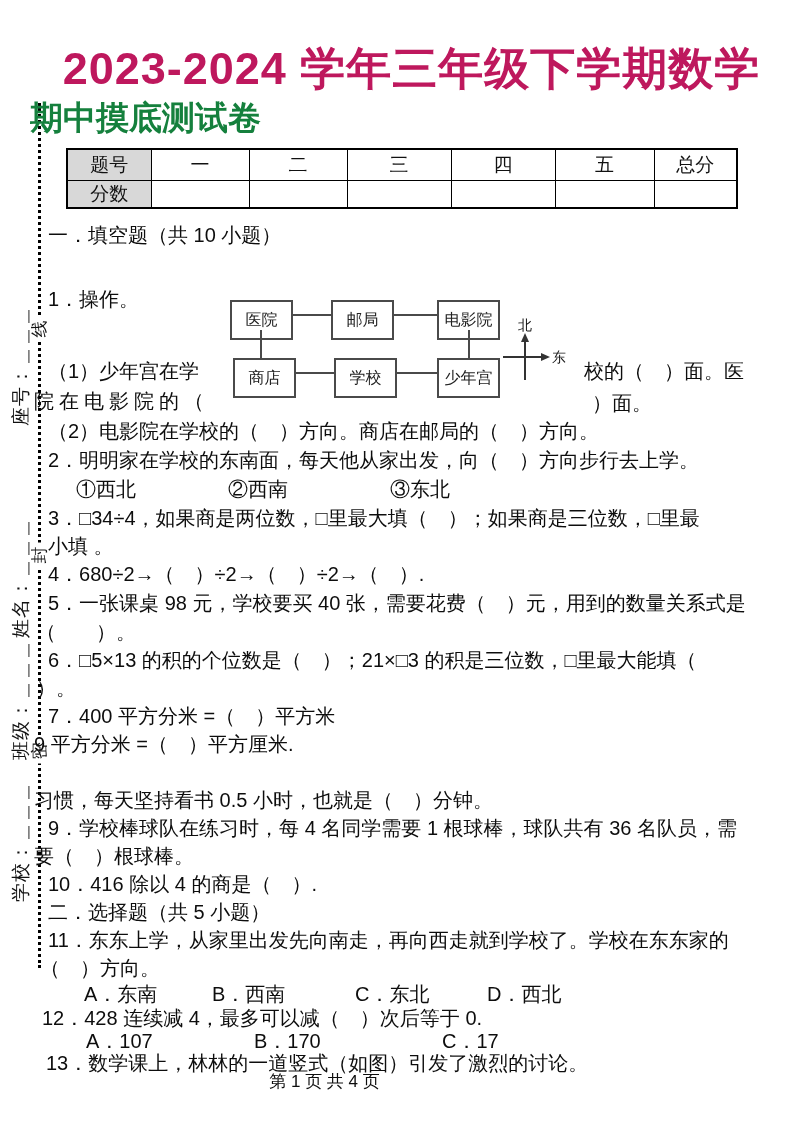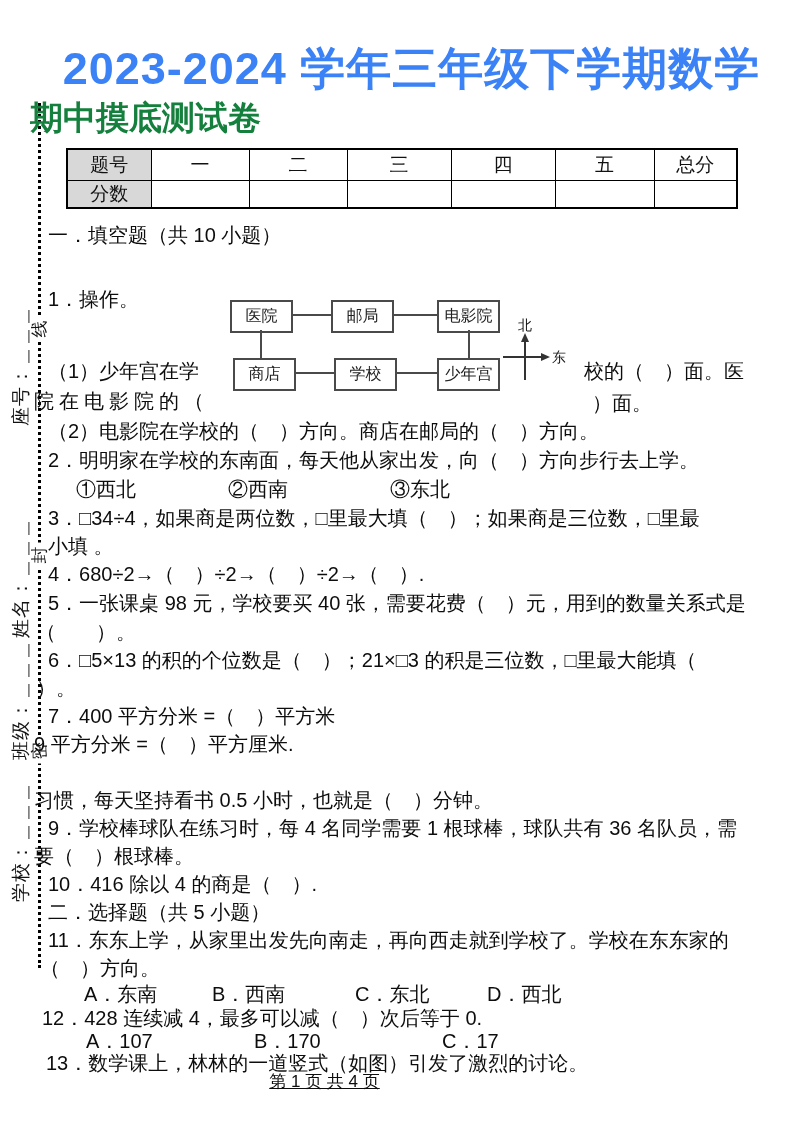--- a/index.html
+++ b/index.html
@@ -3,21 +3,21 @@
 <meta charset="utf-8">
 <style>
   * { margin:0; padding:0; box-sizing:border-box; }
   html,body { background:#ffffff; }
   .page {
     position:relative; width:793px; height:1122px; background:#ffffff;
     font-family:"Liberation Sans", sans-serif; color:#0d0d0d; overflow:hidden;
   }
   .title {
     position:absolute; left:30px; top:44px; width:763px; text-align:center;
-    font-size:45px; font-weight:bold; letter-spacing:1px; color:#3b82f6;
+    font-size:45px; font-weight:bold; letter-spacing:1px; color:#be185d;
     white-space:nowrap; line-height:50px;
   }
   .subtitle {
     position:absolute; left:30px; top:99px; width:763px; text-align:left;
     font-size:33px; font-weight:bold; color:#15803d; line-height:38px;
   }
   table.score-table {
     position:absolute; left:66px; top:148px; border-collapse:collapse;
     border:2px solid #000; font-family:"Liberation Serif", serif;
   }
@@ -26,21 +26,21 @@
   }
   table.score-table tr.r1 td { height:31px; }
   table.score-table tr.r2 td { height:26px; }
   td.hdr { background:#d8d8d8; }
   .line {
     position:absolute; font-size:20px; line-height:26px; white-space:nowrap;
     color:#0d0d0d;
   }
   .ls { letter-spacing:5px; }
   .box {
-    position:absolute; width:63px; height:33px; border:2px solid #4a4a4a;
+    position:absolute; width:63px; height:40px; border:2px solid #4a4a4a;
     display:flex; align-items:center; justify-content:center;
     font-family:"Liberation Serif", serif; font-size:16px; color:#222;
     white-space:nowrap;
   }
   .hl { position:absolute; height:2px; background:#4a4a4a; }
   .vl { position:absolute; width:2px; background:#4a4a4a; }
   .compass-label {
     position:absolute; font-size:14px; color:#111;
     font-family:"Liberation Serif", serif;
   }
@@ -63,21 +63,21 @@
     text-align:center; font-size:17px; line-height:22px; color:#111;
     transform:rotate(-90deg); font-family:"Liberation Serif", serif;
   }
   .mlabel {
     position:absolute; left:-54px; width:150px; height:22px; text-align:center;
     font-size:19px; line-height:22px; color:#111; transform:rotate(-90deg);
     font-family:"Liberation Serif", serif; letter-spacing:1px; white-space:nowrap;
   }
   .footer {
     position:absolute; left:0; top:1070px; width:649px; text-align:center;
-    font-size:17px; color:#0d0d0d;text-decoration:underline;
+    font-size:17px; color:#0d0d0d;
   }
 </style>
 </head>
 <body>
 
 <div class="page">
 
   <div class="seal-line"></div>
   <div class="seal-char" style="top:318px;">线</div>
   <div class="seal-char" style="top:544px;">封</div>

